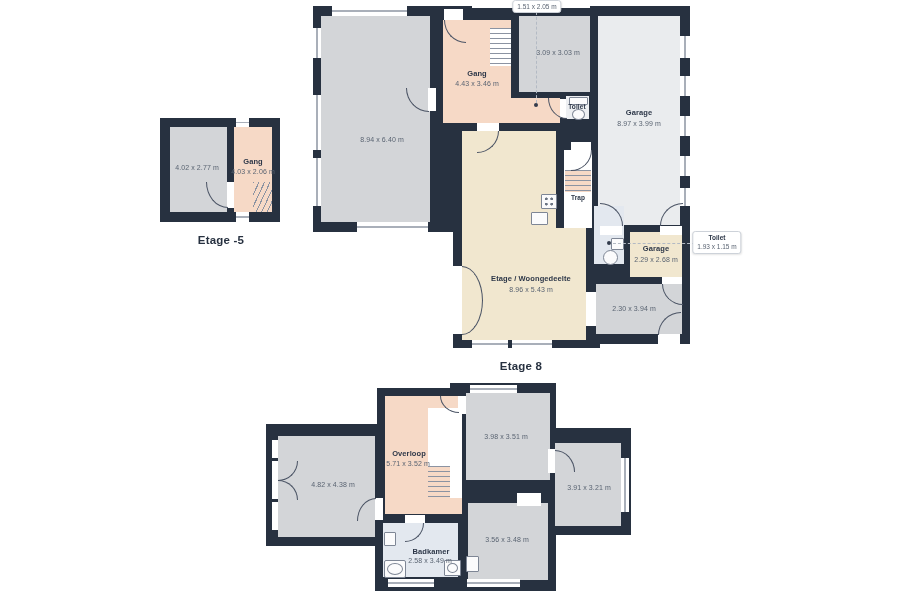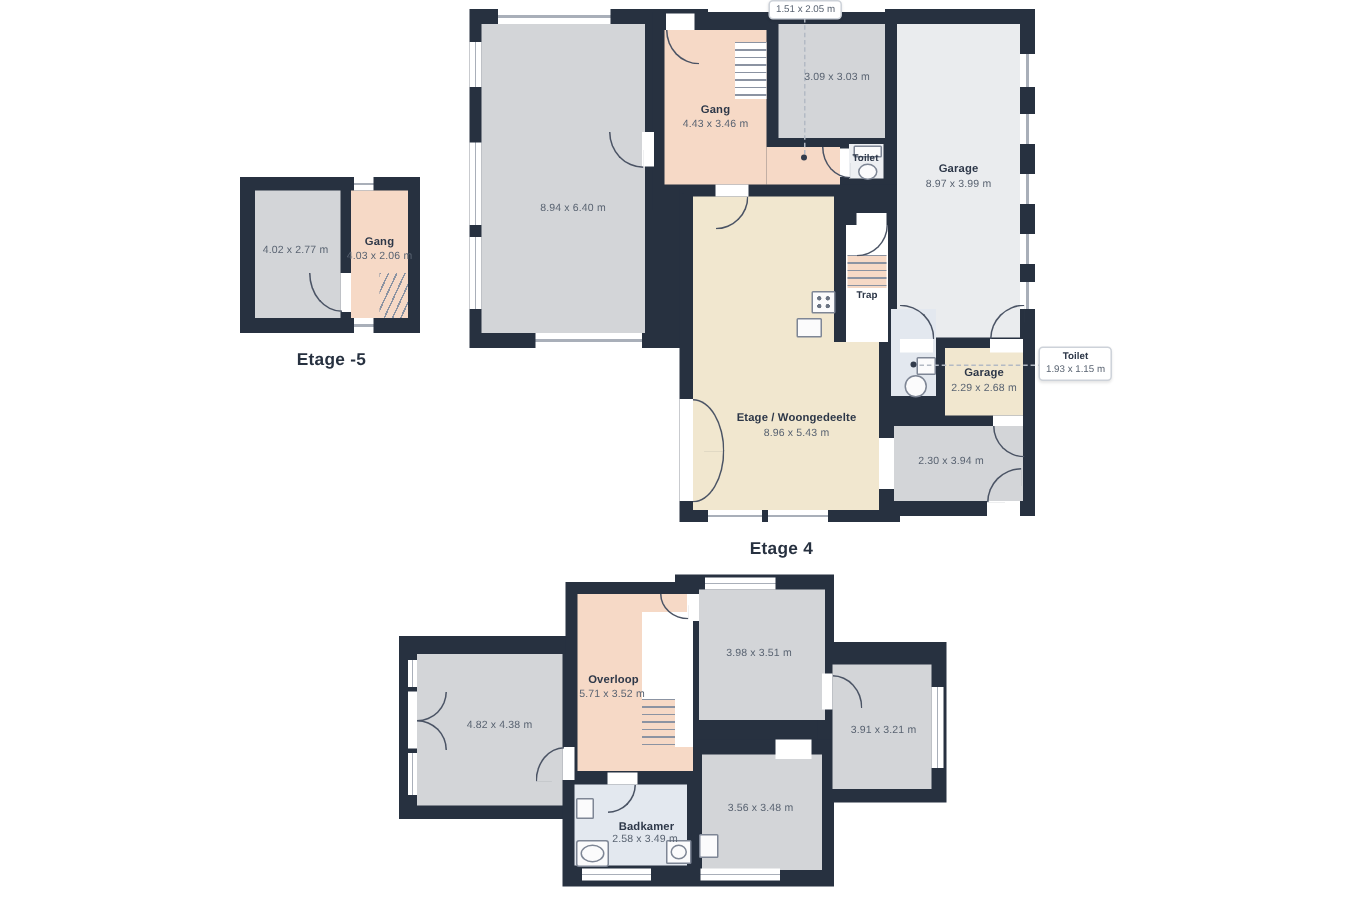--- a/index.html
+++ b/index.html
@@ -161,21 +161,21 @@
     <div class="lbl" style="left:558px;top:52px">3.09 x 3.03 m</div>
     <div class="lbl name tiny" style="left:577px;top:106px">Toilet</div>
     <div class="lbl name" style="left:639px;top:112px">Garage</div>
     <div class="lbl" style="left:639px;top:123px">8.97 x 3.99 m</div>
     <div class="lbl name tiny" style="left:578px;top:197px">Trap</div>
     <div class="lbl name" style="left:531px;top:278px">Etage / Woongedeelte</div>
     <div class="lbl" style="left:531px;top:289px">8.96 x 5.43 m</div>
     <div class="lbl name" style="left:656px;top:248px">Garage</div>
     <div class="lbl" style="left:656px;top:259px">2.29 x 2.68 m</div>
     <div class="lbl" style="left:634px;top:308px">2.30 x 3.94 m</div>
-    <div class="floor-lbl" style="left:521px;top:366px">Etage 4</div>
+    <div class="floor-lbl" style="left:521px;top:366px">Etage 8</div>
   </div>
 
   <div>
 
     <div class="w" style="left:266px;top:424px;width:117px;height:122px"></div>
     <div class="w" style="left:377px;top:388px;width:93px;height:137px"></div>
     <div class="w" style="left:450px;top:383px;width:106px;height:112px"></div>
     <div class="w" style="left:545px;top:428px;width:86px;height:107px"></div>
     <div class="w" style="left:375px;top:508px;width:181px;height:83px"></div>
     <div class="w" style="left:450px;top:493px;width:106px;height:13px"></div>

